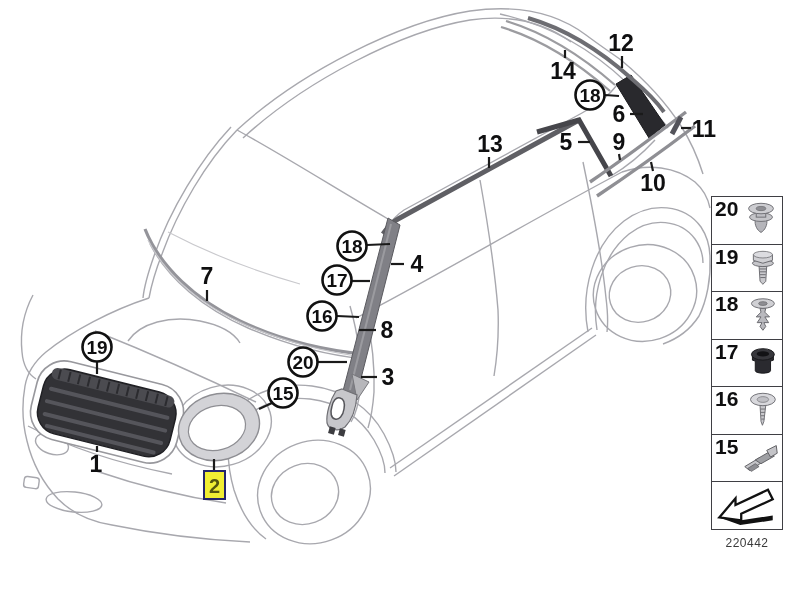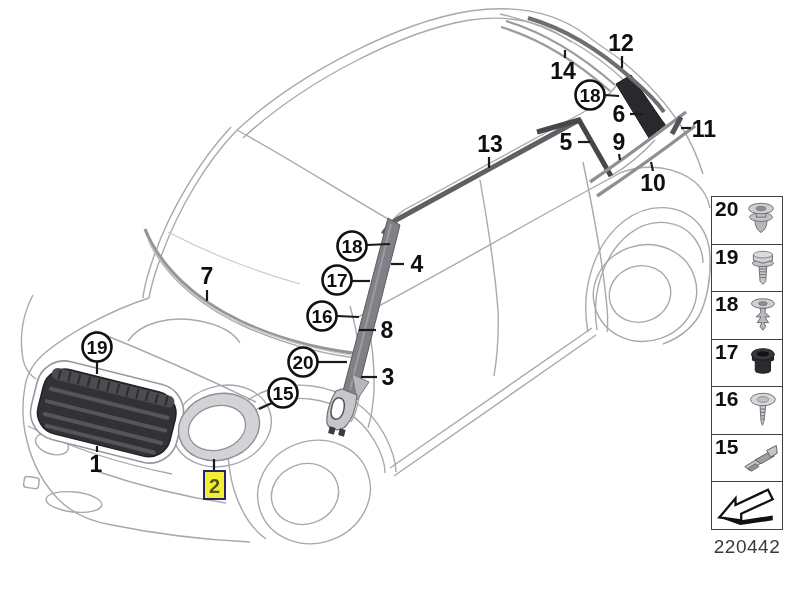--- a/index.html
+++ b/index.html
@@ -16,21 +16,21 @@
   .faint{stroke:#c9c9cd;stroke-width:1.1;fill:none;}
   
   .legend{position:absolute;left:711px;top:196px;width:72px;background:#fff;
           border:1.6px solid #3f3f44;box-sizing:border-box;}
   .legend-cell{position:relative;height:46.5px;border-bottom:1.6px solid #3f3f44;background:#fff;}
   .legend-cell:last-child{border-bottom:none;}
   .legend-num{position:absolute;left:3px;top:0px;font-weight:bold;font-size:21px;color:#0f0f10;}
   .legend-icon{position:absolute;right:0px;top:2px;}
   .arrow-icon{position:absolute;left:2px;top:3px;}
   .diagram-code{position:absolute;left:709px;top:536px;width:76px;text-align:center;
-                font-size:19px;color:#3a3a3a;letter-spacing:.5px;}
+                font-size:12px;color:#3a3a3a;letter-spacing:.5px;}
 </style>
 </head>
 <body>
 
 <div id="stage">
 
 <svg id="carsvg" width="787" height="592" viewBox="0 0 787 592">
 
   <g>
     <path class="outline" d="M 237,130 C 300,72 400,22 470,11 C 520,4 558,14 586,35 C 602,47 613,54 621,60"></path>

